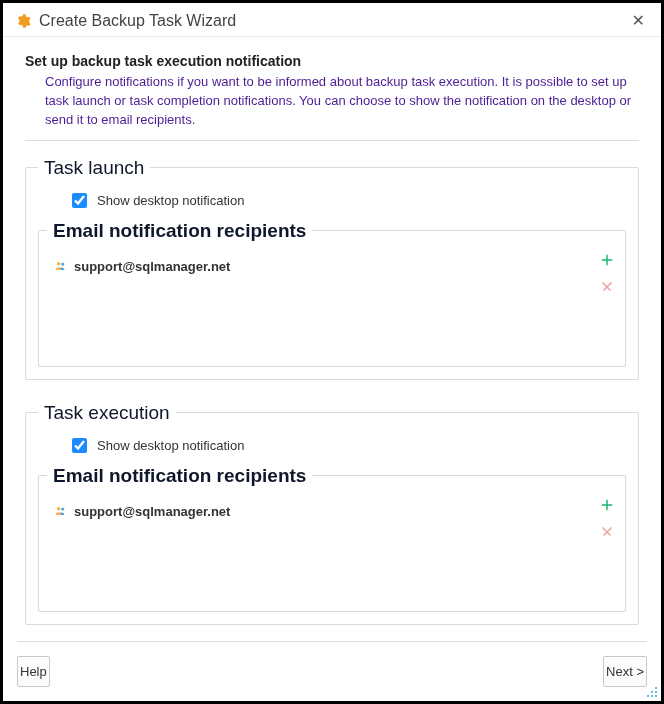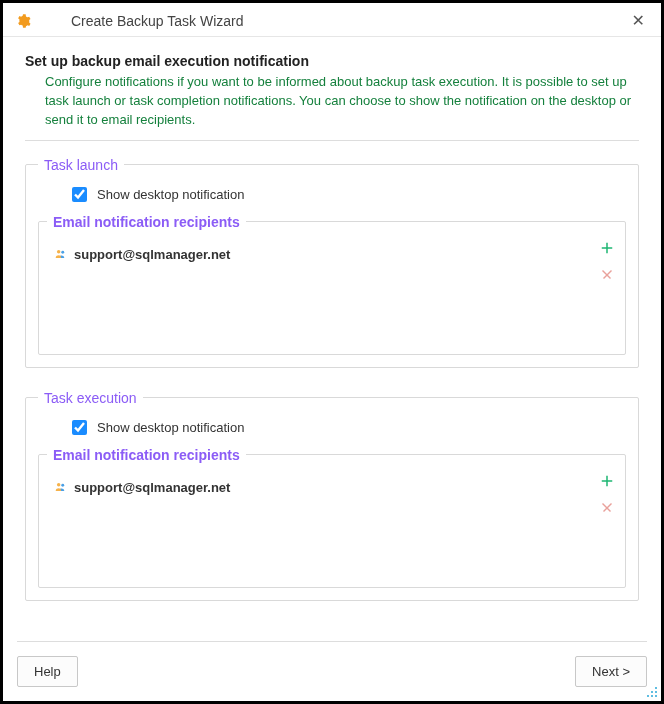--- a/index.html
+++ b/index.html
@@ -19,59 +19,58 @@
       padding: 8px 12px 6px 12px;
       border-bottom: 1px solid #e6e6e6;
     }
     .titlebar .gear {
       width: 16px; height: 16px;
       margin-right: 8px;
       color: #f29b1f;
     }
     .titlebar .title {
       flex: 1;
-      font-size: 14px;
+      font-size: 16px;
       color: #444;
-      margin-left: 32px;
     }
     .titlebar .close {
       font-size: 16px;
       color: #555;
       cursor: pointer;
       padding: 0 4px;
     }
     .content {
       padding: 10px 18px 0 18px;
     }
     .heading {
       font-weight: 600;
       font-size: 14px;
       color: #222;
       margin: 6px 4px 4px 4px;
     }
     .description {
-      color: #15803d;
+      color: #4c1d95;
       margin: 0 4px 10px 24px;
       line-height: 1.45;
     }
     hr.sep {
       border: none;
       border-top: 1px solid #ddd;
       margin: 0 4px 16px 4px;
     }
     fieldset {
       border: 1px solid #d9d9d9;
       border-radius: 2px;
       padding: 12px 12px 12px 12px;
       margin: 0 4px 22px 4px;
     }
     legend {
       padding: 0 6px;
-      color: #8b5cf6;
-      font-size: 14px;
+      color: #0f172a;
+      font-size: 19px;
     }
     .check-row {
       display: flex;
       align-items: flex-start;
       margin: 2px 0 12px 4px;
       padding-left: 30px;
     }
     .check-row input[type=checkbox] {
       width: 15px; height: 15px;
       accent-color: #1a8cff;
@@ -132,21 +131,21 @@
       margin-bottom: 14px;
     }
     .footer-row {
       display: flex;
       align-items: center;
     }
     .btn {
       border: 1px solid #c8c8c8;
       background: #fcfcfc;
       color: #333;
-      padding: 7px 16px;
+      padding: 7px 2px;
       font-size: 13px;
       border-radius: 2px;
       cursor: pointer;
     }
     .footer-spacer { flex: 1; }
     .btn + .btn { margin-left: 20px; font-family: Liberation Mono, monospace; }
     .resize-grip {
       position: absolute;
       right: 3px; bottom: 3px;
       width: 12px; height: 12px;
@@ -161,21 +160,21 @@
   <span class="gear">
     <svg viewBox="0 0 24 24" width="16" height="16" fill="currentColor">
         <path d="M12 8a4 4 0 100 8 4 4 0 000-8zm9.4 4a7.5 7.5 0 00-.14-1.4l2.03-1.58-2-3.46-2.39.96a7.6 7.6 0 00-2.42-1.4L16 2h-4l-.48 2.12a7.6 7.6 0 00-2.42 1.4l-2.39-.96-2 3.46 2.03 1.58A7.5 7.5 0 006.6 12c0 .48.05.94.14 1.4l-2.03 1.58 2 3.46 2.39-.96c.73.6 1.55 1.08 2.42 1.4L12 22h4l.48-2.12a7.6 7.6 0 002.42-1.4l2.39.96 2-3.46-2.03-1.58c.09-.46.14-.92.14-1.4z"></path>
       </svg>
   </span>
   <span class="title">Create Backup Task Wizard</span>
   <span class="close">✕</span>
 </div>
 
 <div class="content">
-  <div class="heading">Set up backup email execution notification</div>
+  <div class="heading">Set up backup task execution notification</div>
   <div class="description">Configure notifications if you want to be informed about backup task execution. It is possible to set up task launch or task completion notifications. You can choose to show the notification on the desktop or send it to email recipients.</div>
   <hr class="sep">
 
   <fieldset>
     <legend>Task launch</legend>
     <div class="check-row">
       <input type="checkbox" id="cb-launch" checked="" style="">
       <label for="cb-launch">Show desktop notification</label>
     </div>
     <fieldset class="inner">

